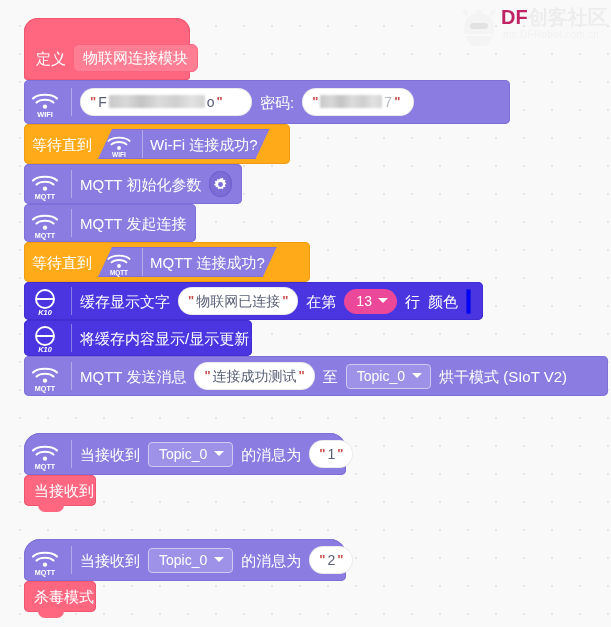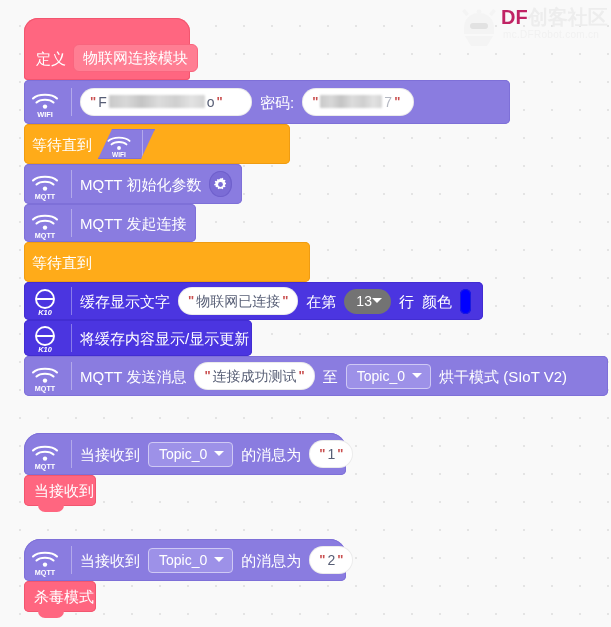--- a/index.html
+++ b/index.html
@@ -209,28 +209,28 @@
     color: #ffffff;
     font-size: 14px;
     padding: 4px 8px 5px 10px;
     display: inline-flex;
     align-items: center;
     gap: 7px;
     justify-content: center;
   }
   
   .dd-dark {
-    background: #737373;
+    background: #ec4899;
     border-radius: 14px;
     color: #ffffff;
     font-size: 14px;
     padding: 5px 9px 6px 12px;
     display: inline-flex;
     align-items: center;
-    gap: 0;
+    gap: 6px;
   }
   .caret {
     width: 0; height: 0;
     border-left: 5px solid transparent;
     border-right: 5px solid transparent;
     border-top: 5px solid #ffffff;
     display: inline-block;
   }
 
   
@@ -323,20 +323,21 @@
         <svg viewBox="0 0 34 34" width="30" height="30" aria-hidden="true">
           <g fill="none" stroke="#ffffff" stroke-width="2.1" stroke-linecap="round">
             <path d="M5 13.5 C10 8.5 24 8.5 29 13.5"></path>
             <path d="M8.5 17.5 C12.4 13.8 21.6 13.8 25.5 17.5"></path>
           </g>
           <circle cx="17" cy="21.6" r="2.2" fill="#ffffff"></circle>
           <text x="17" y="32" font-size="7.4" font-family="Liberation Sans, sans-serif" fill="#ffffff" text-anchor="middle" font-weight="bold">WIFI</text>
         </svg>
       </span>
       <span class="icon-sep"></span>
+      <span>Wi-Fi 连接成功?</span>
     </span>
   </div>
 
   <div class="blk blk-purple" style="left:24px; top:164px; width:218px; height:40px;">
     <span class="icon-mqtt">
       <svg viewBox="0 0 34 34" width="34" height="34" aria-hidden="true">
         <g fill="none" stroke="#ffffff" stroke-width="2.1" stroke-linecap="round">
           <path d="M5 13.5 C10 8.5 24 8.5 29 13.5"></path>
           <path d="M8.5 17.5 C12.4 13.8 21.6 13.8 25.5 17.5"></path>
         </g>
@@ -364,20 +365,34 @@
         <circle cx="17" cy="21.6" r="2.2" fill="#ffffff"></circle>
         <text x="17" y="32" font-size="7.2" font-family="Liberation Sans, sans-serif" fill="#ffffff" text-anchor="middle" font-weight="bold">MQTT</text>
       </svg>
     </span>
     <span class="icon-sep"></span>
     <span class="lbl">MQTT 发起连接</span>
   </div>
 
   <div class="blk blk-orange" style="left:24px; top:242px; width:286px; height:40px;">
     <span class="lbl">等待直到</span>
+    <span class="hexa">
+      <span class="icon-mqtt" style="width:30px;flex:0 0 30px;height:30px;">
+        <svg viewBox="0 0 34 34" width="30" height="30" aria-hidden="true">
+          <g fill="none" stroke="#ffffff" stroke-width="2.1" stroke-linecap="round">
+            <path d="M5 13.5 C10 8.5 24 8.5 29 13.5"></path>
+            <path d="M8.5 17.5 C12.4 13.8 21.6 13.8 25.5 17.5"></path>
+          </g>
+          <circle cx="17" cy="21.6" r="2.2" fill="#ffffff"></circle>
+          <text x="17" y="32" font-size="7.2" font-family="Liberation Sans, sans-serif" fill="#ffffff" text-anchor="middle" font-weight="bold">MQTT</text>
+        </svg>
+      </span>
+      <span class="icon-sep"></span>
+      <span>MQTT 连接成功?</span>
+    </span>
   </div>
 
   <div class="blk blk-indigo" style="left:24px; top:282px; width:459px; height:38px;">
     <span class="icon-k10">
       <svg viewBox="0 0 34 34" width="34" height="34" aria-hidden="true">
         <circle cx="17" cy="15" r="9" fill="none" stroke="#ffffff" stroke-width="1.9"></circle>
         <path d="M9.5 15 H24.5" stroke="#ffffff" stroke-width="1.9" stroke-linecap="round"></path>
         <text x="17" y="31" font-size="7.4" font-family="Liberation Sans, sans-serif" fill="#ffffff" text-anchor="middle" font-weight="bold" font-style="italic">K10</text>
       </svg>
     </span>

